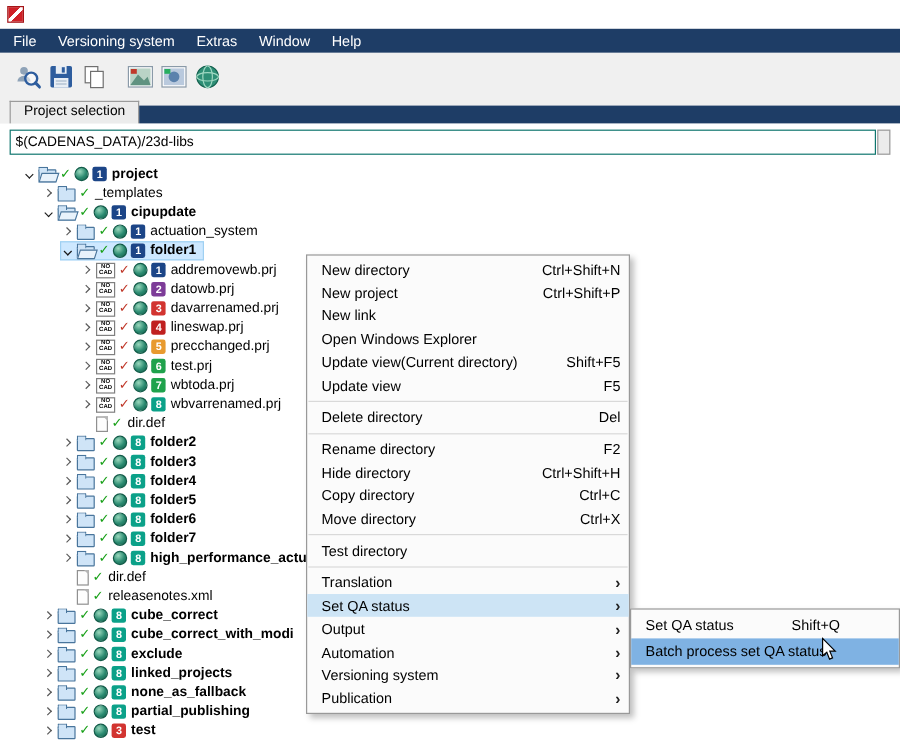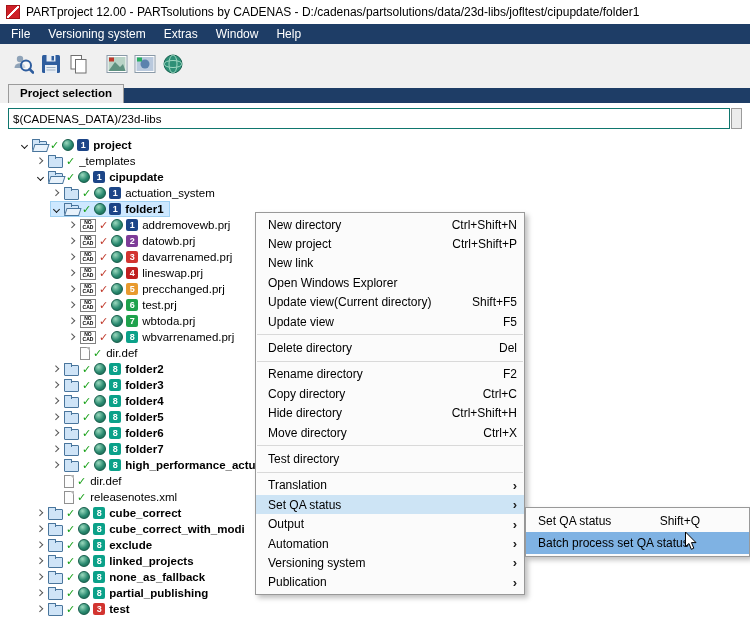--- a/index.html
+++ b/index.html
@@ -18,21 +18,21 @@
   .menubar{height:20px;flex:none;display:flex;align-items:stretch;background:var(--menubar-bg,#1e3d66);padding-left:2px;}
   .mb-item{display:flex;align-items:center;padding:0 9px;font-size:12px;color:#fff;white-space:nowrap;}
 
   
   .toolbar{height:40px;flex:none;display:flex;align-items:center;padding-left:12px;background:#f0f0f0;}
   .tbi{margin-right:6px;flex:none;}
   .tbi.gap{margin-left:10px;}
 
   
   .tabrow{height:19px;flex:none;display:flex;align-items:flex-end;background:#f0f0f0;}
-  .tab{height:19px;margin-left:8px;padding:2px 11px 0;background:#ececec;border:1px solid #9b9b9b;border-bottom:none;font-size:11.5px;color:#000;white-space:nowrap;font-weight:bold;}
+  .tab{height:19px;margin-left:8px;padding:2px 11px 0;background:#ececec;border:1px solid #9b9b9b;border-bottom:none;font-size:11.5px;color:#000;white-space:nowrap;}
   .tabfill{flex:1;height:15px;background:var(--menubar-bg,#1e3d66);}
 
   
   .content{flex:1;background:#fff;padding-top:5px;overflow:hidden;}
   .pathrow{display:flex;margin:0 8px;height:21px;}
   .path-input{flex:1;border:1px solid #0f766e;background:#fff;font-family:inherit;font-size:11.5px;padding:0 4px;color:#000;outline:none;border-radius:0;}
   .path-btn{width:11px;height:21px;margin-left:1px;background:#ececec;border:1px solid #9b9b9b;flex:none;}
 
   
   .tree{margin-top:8px;}
@@ -76,21 +76,20 @@
 
   .cursor{position:absolute;left:684px;top:531px;z-index:30;}
 </style>
 </head>
 <body>
 
 <div class="app">
 
   <div class="titlebar">
     <span class="app-logo"></span>
-    <span class="title-text">PARTproject 12.00 - PARTsolutions by CADENAS - D:/cadenas/partsolutions/data/23d-libs/jofltest/cipupdate/folder1</span>
   </div>
 
   <div class="menubar">
       <div class="mb-item">File</div>
       <div class="mb-item">Versioning system</div>
       <div class="mb-item">Extras</div>
       <div class="mb-item">Window</div>
       <div class="mb-item">Help</div>
     </div>
 
@@ -483,26 +482,26 @@
       <div class="cm-item">
         <span class="cm-label">Delete directory</span>
         <span class="cm-shortcut">Del</span>
       </div>
       <div class="cm-sep"></div>
       <div class="cm-item">
         <span class="cm-label">Rename directory</span>
         <span class="cm-shortcut">F2</span>
       </div>
       <div class="cm-item">
+        <span class="cm-label">Hide directory</span>
+        <span class="cm-shortcut">Ctrl+Shift+H</span>
+      </div>
+      <div class="cm-item">
         <span class="cm-label">Copy directory</span>
         <span class="cm-shortcut">Ctrl+C</span>
-      </div>
-      <div class="cm-item">
-        <span class="cm-label">Hide directory</span>
-        <span class="cm-shortcut">Ctrl+Shift+H</span>
       </div>
       <div class="cm-item">
         <span class="cm-label">Move directory</span>
         <span class="cm-shortcut">Ctrl+X</span>
       </div>
       <div class="cm-sep"></div>
       <div class="cm-item">
         <span class="cm-label">Test directory</span>
       </div>
       <div class="cm-sep"></div>

